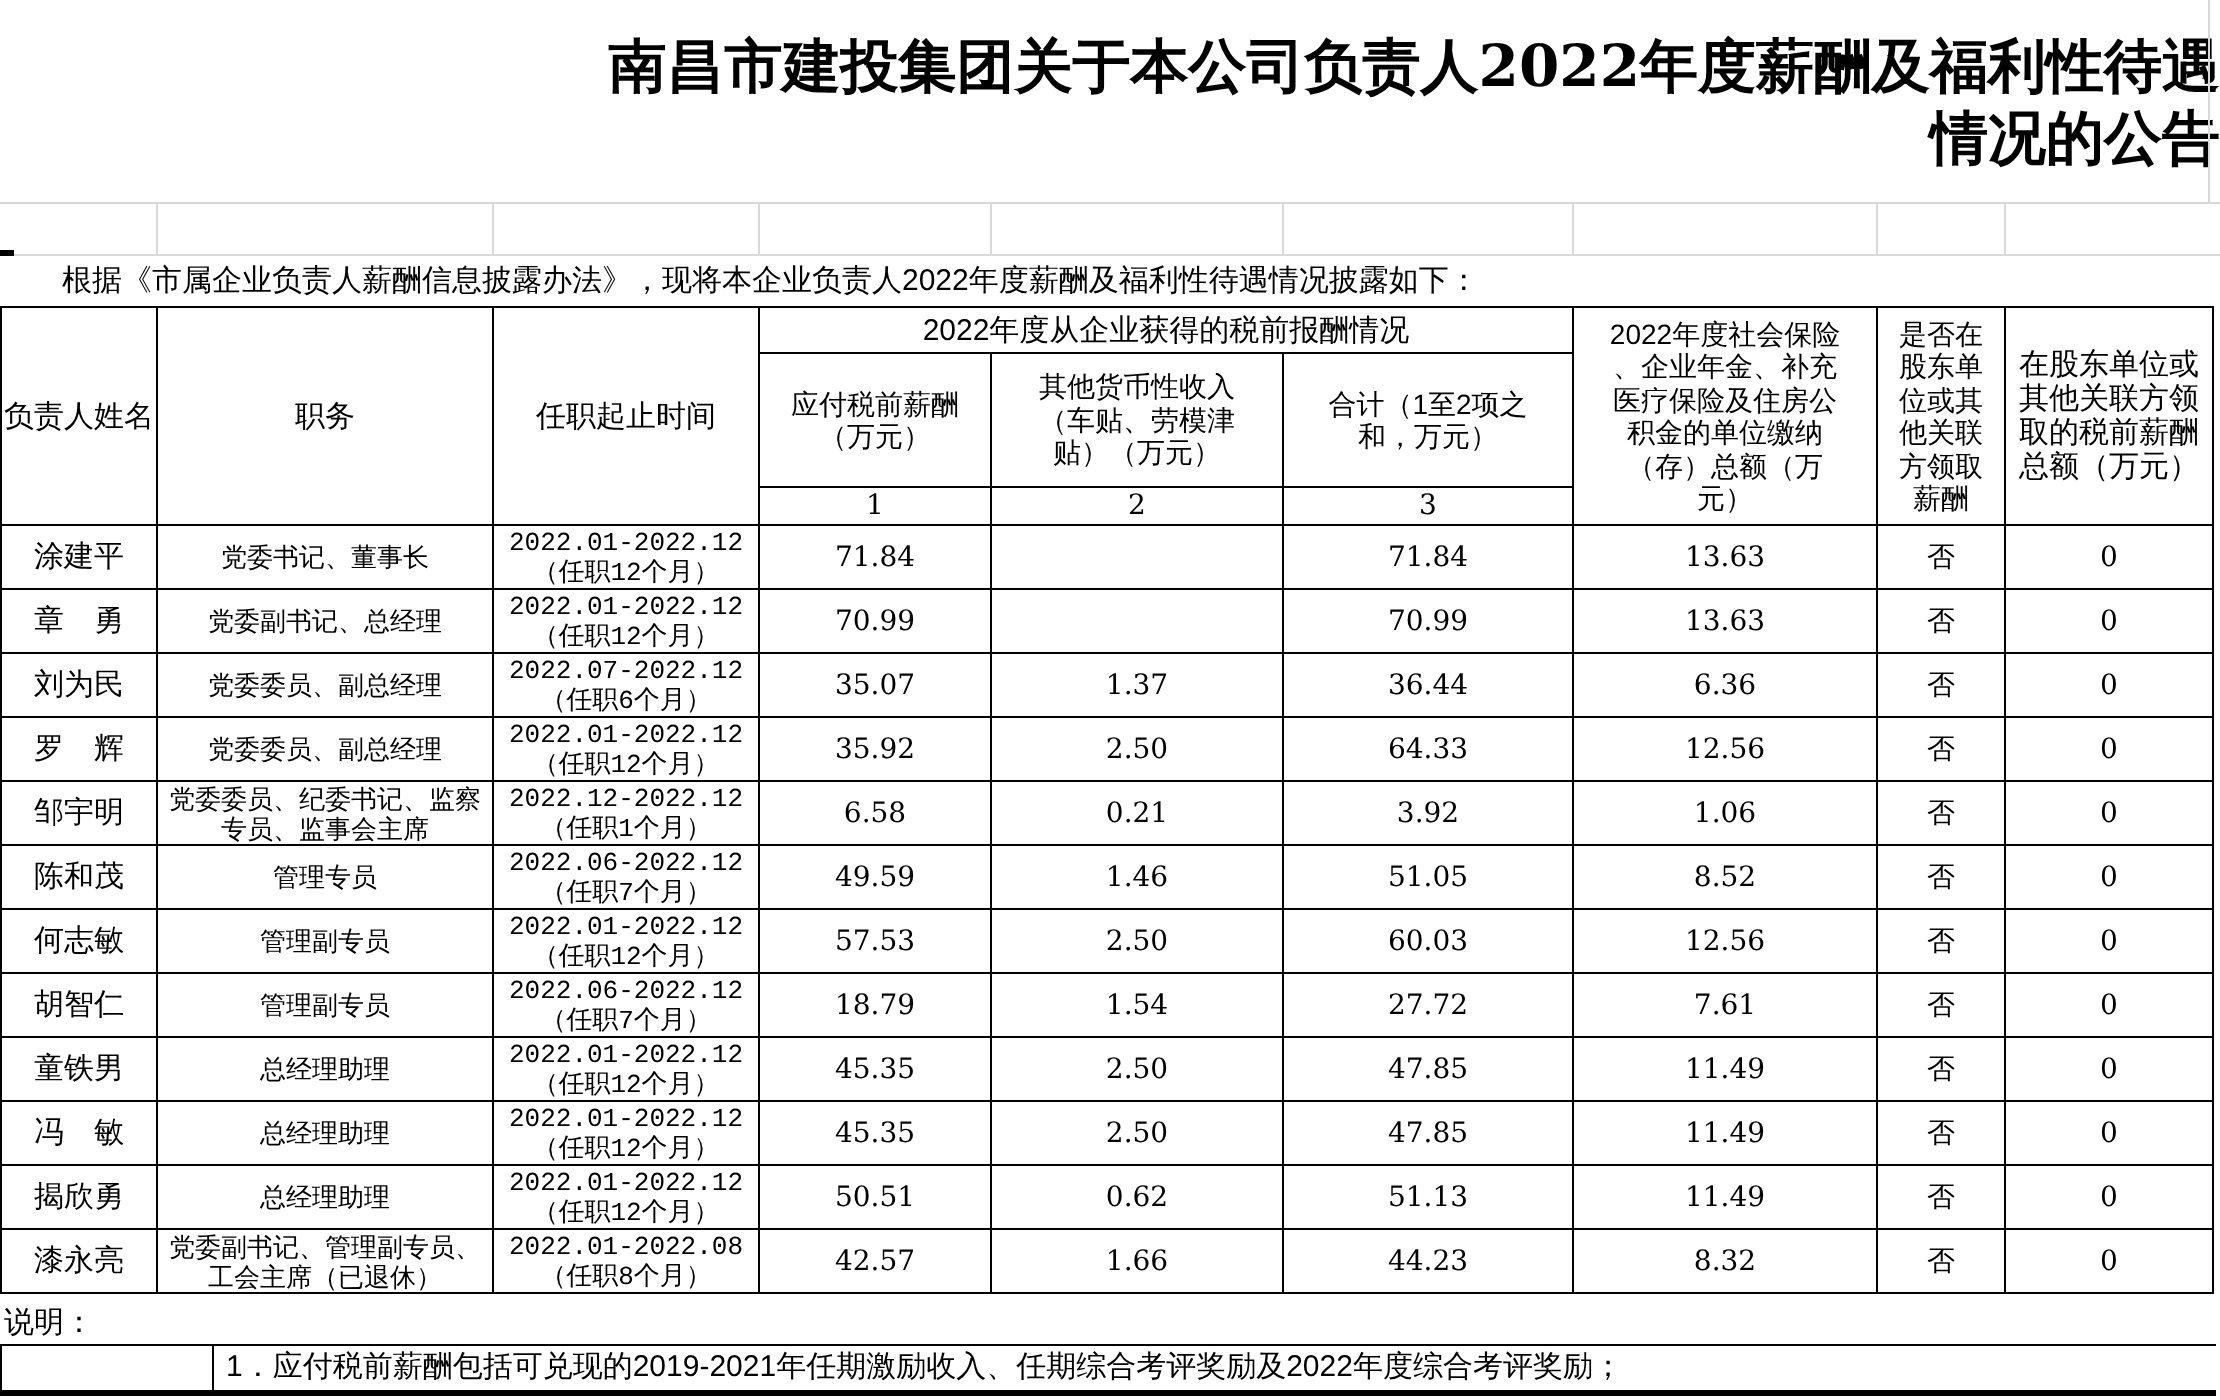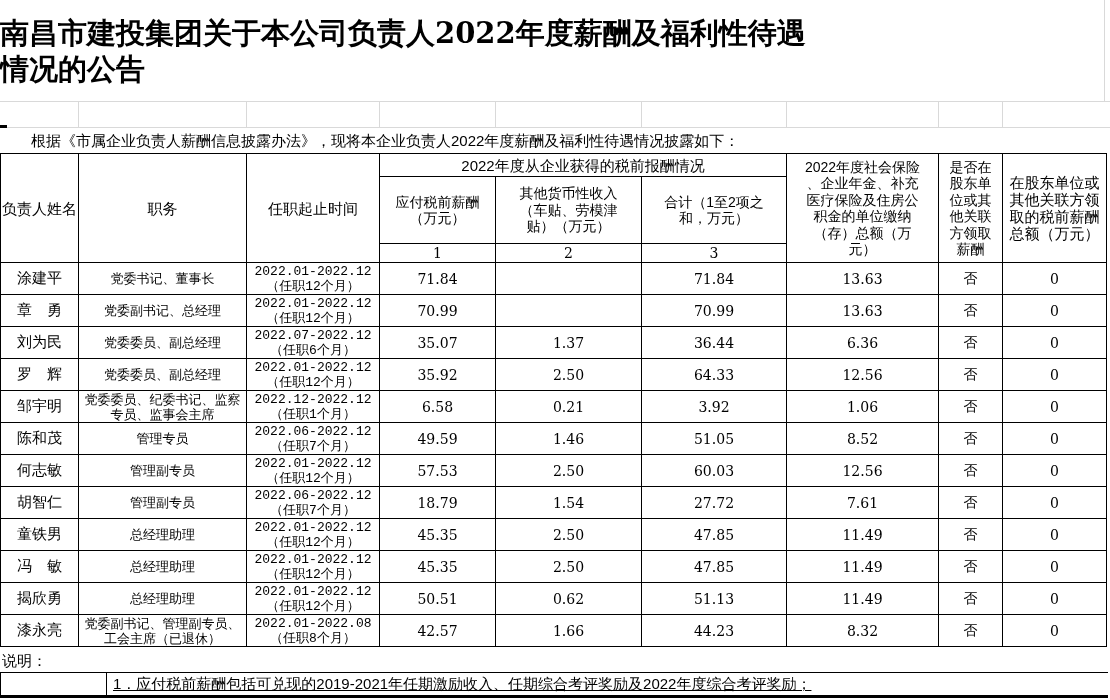--- a/index.html
+++ b/index.html
@@ -1,19 +1,19 @@
 <!DOCTYPE html>
 <html><head>
 <meta charset="utf-8">
 <style>
   html,body{margin:0;padding:0;background:#fff;}
   .sheet{position:relative;width:1110px;height:700px;background:#fff;overflow:hidden;
          font-family:"Liberation Sans",sans-serif;color:#000;}
   .pre{white-space:pre-line;}
-  .title{position:absolute;top:15px;left:0;width:1110px;text-align:left;
+  .title{position:absolute;top:15px;left:0;width:1110px;text-align:right;
          font-family:"DejaVu Serif","Liberation Serif",serif;font-weight:bold;
          font-size:29px;line-height:36px;white-space:pre-line;}
   .vstub{position:absolute;left:1104px;top:0;width:1px;height:102px;background:#d9d9d9;}
   .gridband{position:absolute;left:0;top:101px;width:1110px;height:25px;
             border-top:1px solid #d9d9d9;border-bottom:1px solid #d9d9d9;}
   .gl{position:absolute;top:0;width:1px;height:100%;background:#d9d9d9;}
   .ptick{position:absolute;left:0;top:125px;width:7px;height:3px;background:#000;}
   .intro{position:absolute;left:31px;top:131px;font-size:15px;line-height:20px;}
   table.tbl{position:absolute;left:0;top:153px;border-collapse:collapse;table-layout:fixed;}
   table.tbl th,table.tbl td{border:1px solid #000;text-align:center;vertical-align:middle;
@@ -26,21 +26,21 @@
   .h14{font-size:14px;line-height:16.5px;}
   .name{font-size:15px;}
   .pos{font-size:13px;line-height:15px;}
   .term{font-family:Liberation Mono, monospace;font-size:13px;line-height:15px;}
   .num{font-family:"DejaVu Serif","Liberation Serif",serif;font-size:14px;}
   .flag{font-size:14px;}
   .notes-label{position:absolute;left:2px;top:652px;font-size:15px;}
   .note-row{position:absolute;left:0;top:672px;width:1107px;height:22px;
             border-top:1px solid #000;border-bottom:3px solid #000;border-left:1px solid #000;}
   .note-cell-left{position:absolute;left:0;top:0;width:105px;height:100%;border-right:1px solid #000;}
-  .note-text{position:absolute;left:112px;top:2px;font-size:15px;line-height:18px;white-space:nowrap;text-decoration:underline;}
+  .note-text{position:absolute;left:112px;top:2px;font-size:15px;line-height:18px;white-space:nowrap;}
 </style>
 </head>
 <body>
 
 <div class="sheet">
 
   <div class="title pre">南昌市建投集团关于本公司负责人2022年度薪酬及福利性待遇
 情况的公告</div>
 
   <div class="vstub"></div>

